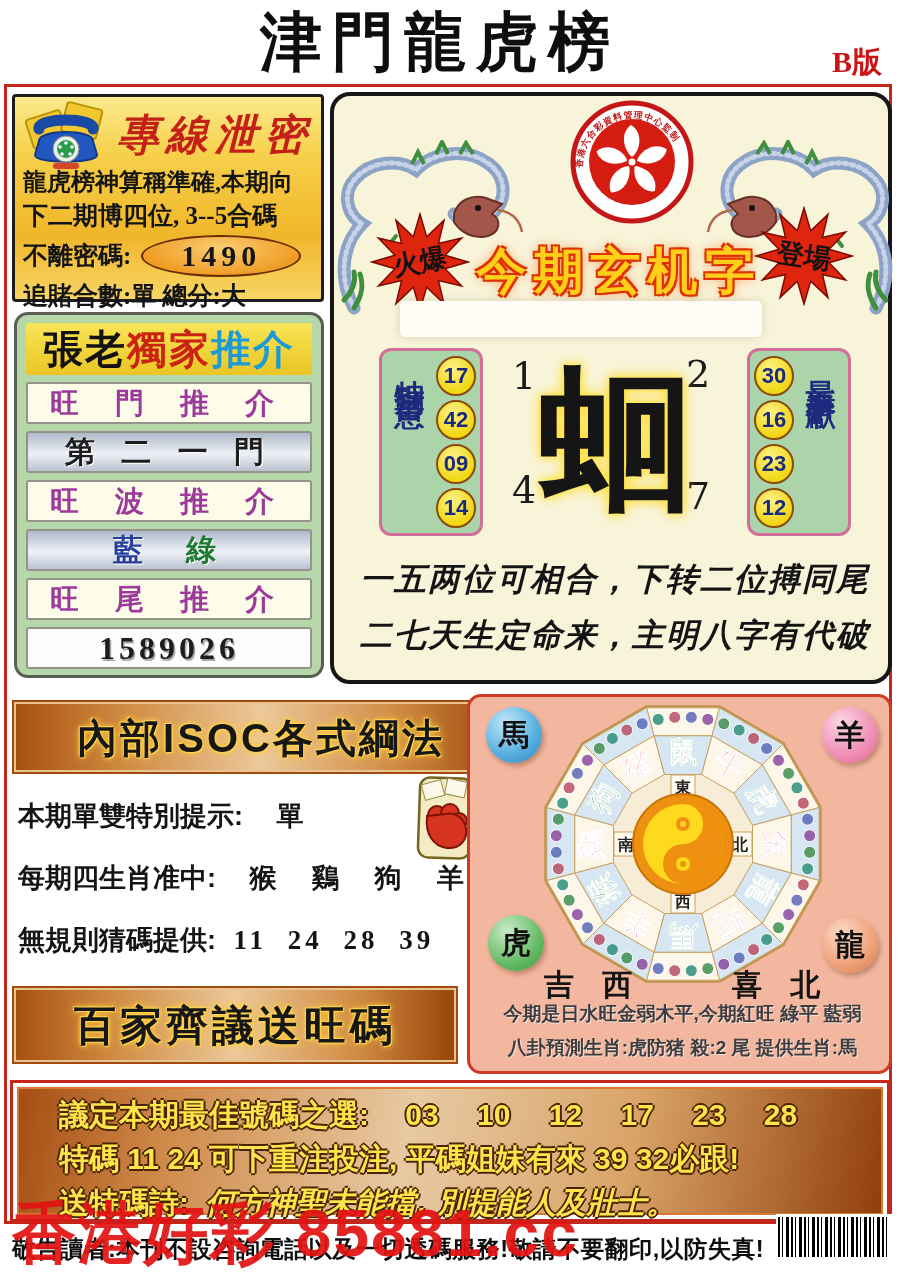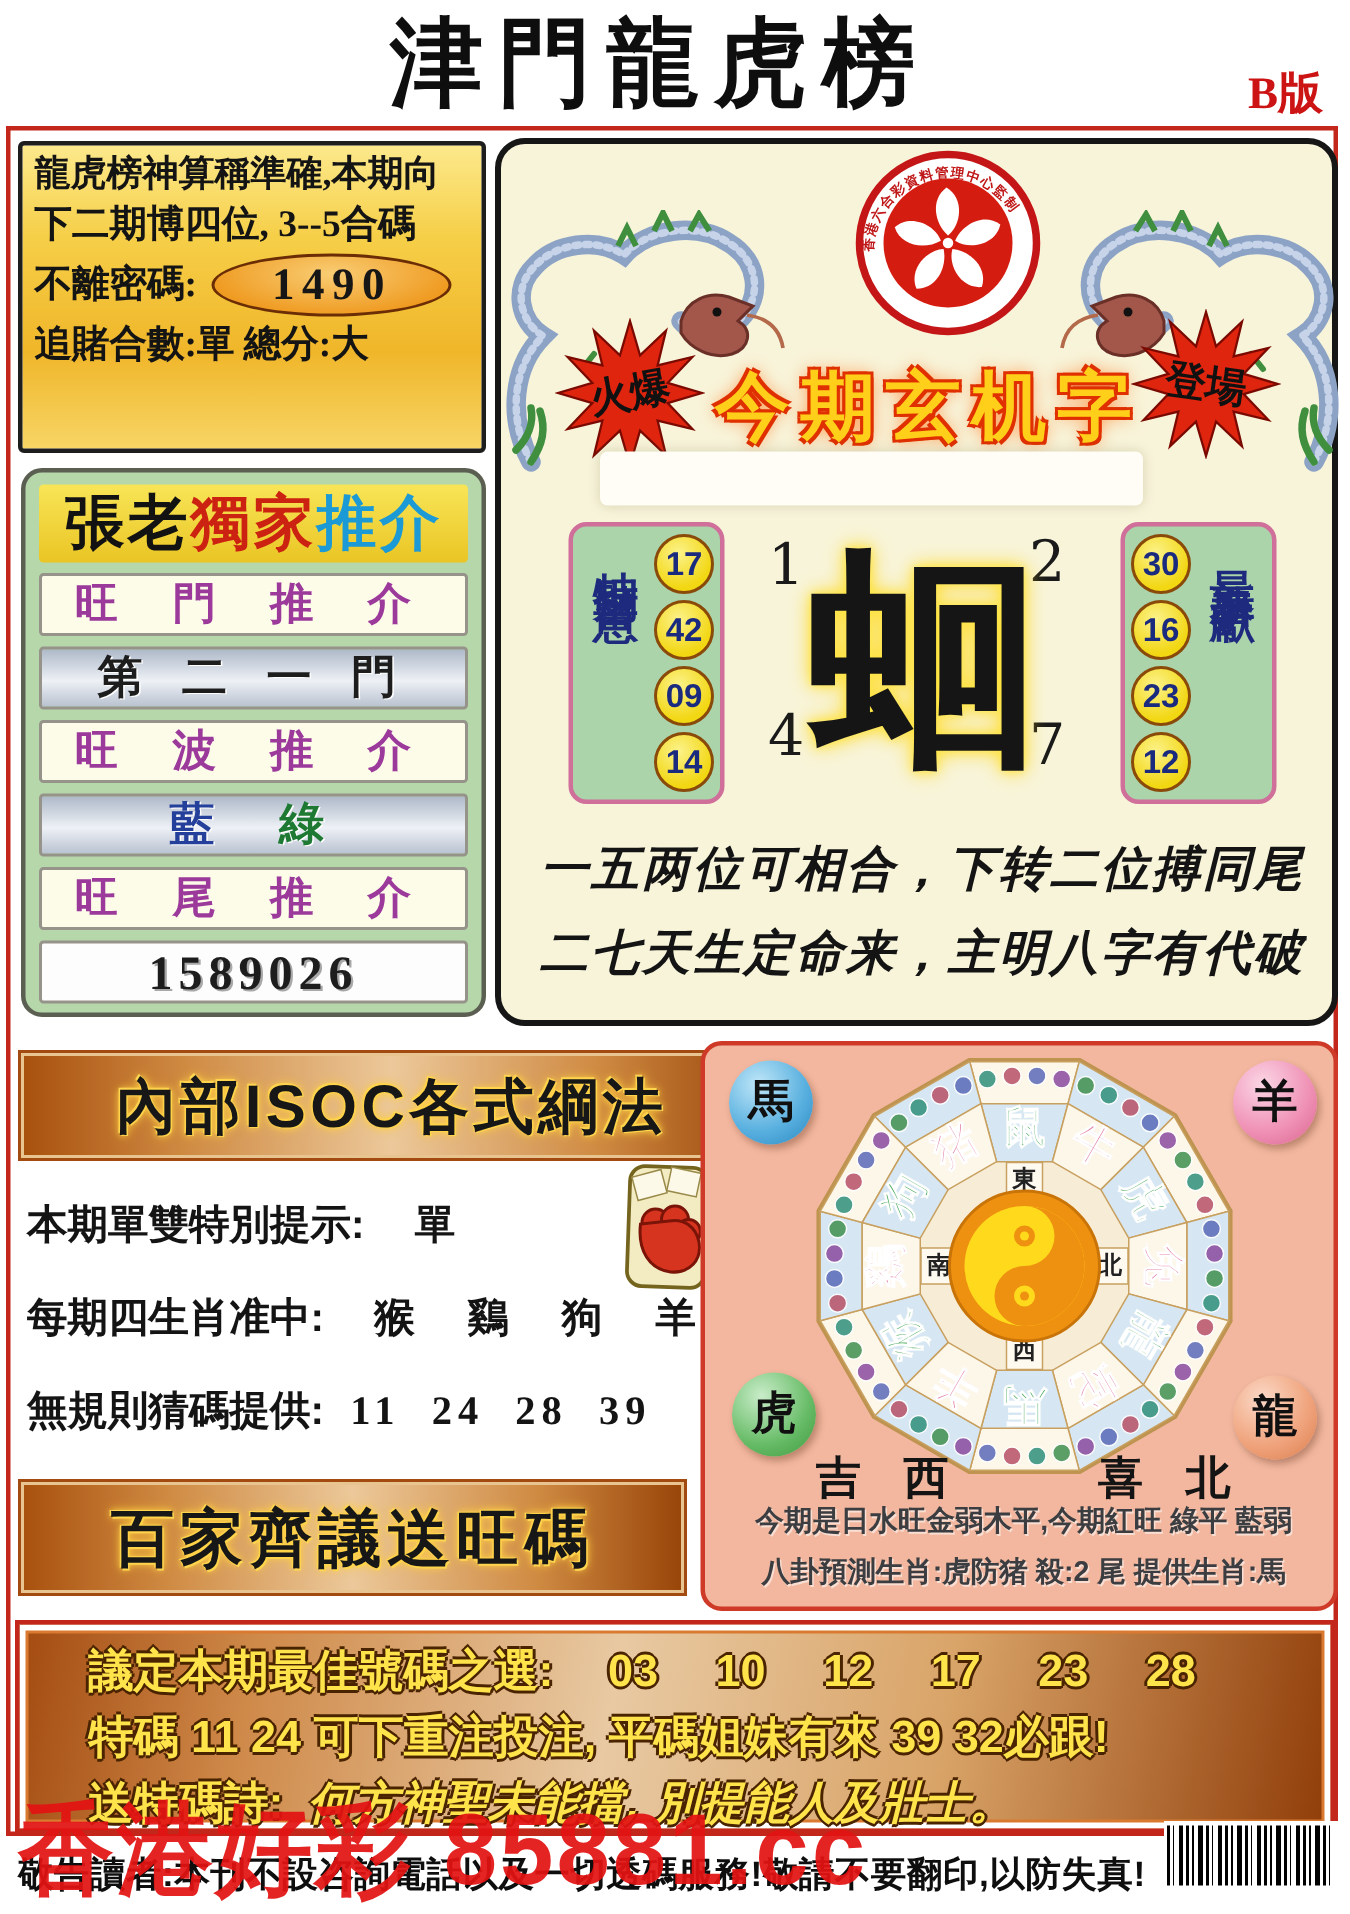--- a/index.html
+++ b/index.html
@@ -128,20 +128,41 @@
 <body>
 
 <div id="canvas">
 
   <div class="abs main-title">津門龍虎榜</div>
   <div class="abs edition">B版</div>
 
   <div class="abs outer-frame"></div>
 
   <div class="abs hotline">
+    <div class="hot-head">
+      <svg class="abs" style="left:0;top:0" width="86" height="72" viewBox="0 0 86 72">
+        <g transform="rotate(-18 28 30)">
+            <rect x="6" y="14" width="36" height="30" rx="3" fill="#f3c82e" stroke="#b8930e" stroke-width="2"></rect>
+          </g>
+        <g transform="rotate(14 56 24)">
+            <rect x="40" y="6" width="36" height="30" rx="3" fill="#f3c82e" stroke="#b8930e" stroke-width="2"></rect>
+          </g>
+        <path d="M16,30 C14,18 72,18 70,30" stroke="#1b49a6" stroke-width="11" fill="none" stroke-linecap="round"></path>
+        <path d="M16,42 C16,30 70,30 70,42 L74,56 C74,65 12,65 12,56 Z" fill="#2157be" stroke="#123a8a" stroke-width="2"></path>
+        <circle cx="43" cy="50" r="13" fill="#e8f0e8" stroke="#8a8a8a"></circle>
+        <circle cx="43" cy="50" r="9" fill="#2a9a4a"></circle>
+        <circle cx="43" cy="44" r="1.8" fill="#fff"></circle>
+          <circle cx="49" cy="48" r="1.8" fill="#fff"></circle>
+        <circle cx="47" cy="55" r="1.8" fill="#fff"></circle>
+          <circle cx="39" cy="55" r="1.8" fill="#fff"></circle>
+        <circle cx="37" cy="48" r="1.8" fill="#fff"></circle>
+        <rect x="30" y="64" width="26" height="6" rx="3" fill="#d8452a"></rect>
+      </svg>
+      <div class="hot-title">專線泄密</div>
+    </div>
     <div class="hot-line" style="font-size:24px">龍虎榜神算稱準確,本期向</div>
     <div class="hot-line">下二期博四位, 3--5合碼</div>
     <div class="code-row">
       <span class="hot-line">不離密碼:</span>
       <span class="code-oval">1490</span>
     </div>
     <div class="hot-line">追賭合數:單  總分:大</div>
   </div>
 
   <div class="abs zhang">

